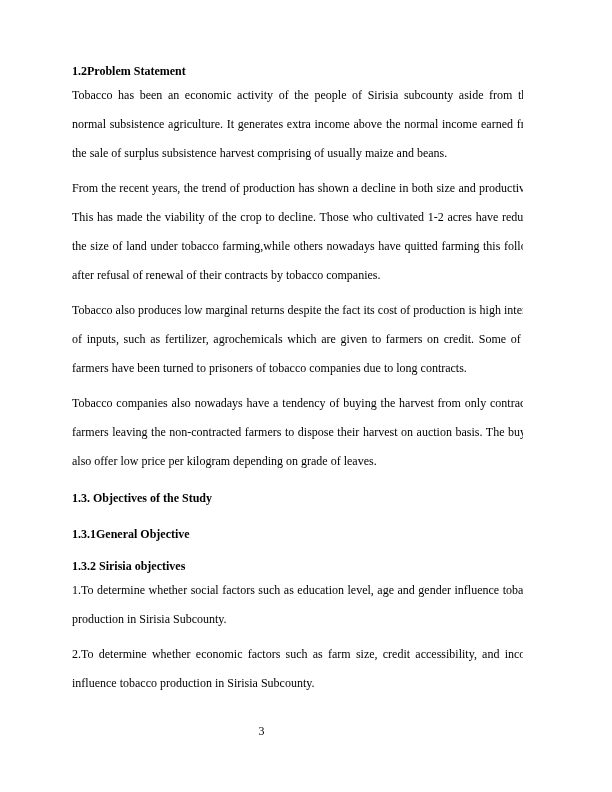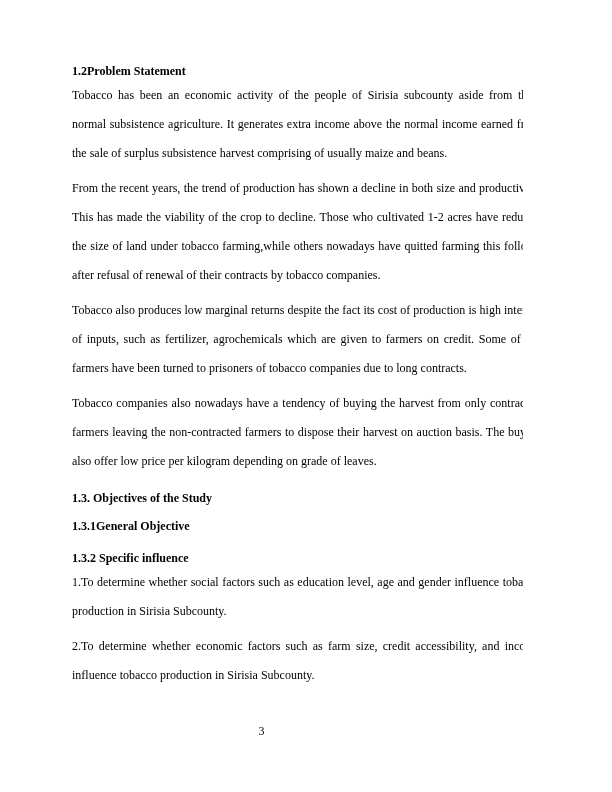--- a/index.html
+++ b/index.html
@@ -27,21 +27,21 @@
     font-size: 12px;
     font-weight: bold;
     line-height: 20px;
     margin: 0;
     text-align: left;
   }
   .heading.spaced-before {
     margin-top: 12px;
   }
   .heading.sub-spaced-before {
-    margin-top: 8px;
+    margin-top: 16px;
   }
   .para {
     font-size: 12px;
     line-height: 29px;
     margin: 0 0 6px 0;
     text-align: justify;
   }
   .para.last-in-group {
     margin-bottom: 22px;
   }
@@ -64,20 +64,20 @@
     <h2 class="heading">1.2Problem Statement</h2>
     <p class="para">Tobacco has been an economic activity of the people of Sirisia subcounty aside from their normal subsistence agriculture. It generates extra income above the normal income earned from the sale of surplus subsistence harvest comprising of usually maize and beans.</p>
     <p class="para">From the recent years, the trend of production has shown a decline in both size and productivity. This has made the viability of the crop to decline. Those who cultivated 1-2 acres have reduced the size of land under tobacco farming,while others nowadays have quitted farming this follows after refusal of renewal of their contracts by tobacco companies.</p>
     <p class="para">Tobacco also produces low marginal returns despite the fact its cost of production is high interms of inputs, such as fertilizer, agrochemicals which are given to farmers on credit. Some of the farmers have been turned to prisoners of tobacco companies due to long contracts.</p>
     <p class="para">Tobacco companies also nowadays have a tendency of buying the harvest from only contracted farmers leaving the non-contracted farmers to dispose their harvest on auction basis. The buyers also offer low price per kilogram depending on grade of leaves.</p>
 
     <h2 class="heading spaced-before">1.3. Objectives of the Study</h2>
 
     <h2 class="heading sub-spaced-before">1.3.1General Objective</h2>
 
-    <h2 class="heading spaced-before">1.3.2 Specific influence</h2>
+    <h2 class="heading spaced-before">1.3.2 Sirisia objectives</h2>
     <p class="para">1.To determine whether social factors such as education level, age and gender influence tobacco production in Sirisia Subcounty.</p>
     <p class="para last-in-group">2.To determine whether economic factors such as farm size, credit accessibility, and income influence tobacco production in Sirisia Subcounty.</p>
 
   </div>
 
   <div class="page-number">3</div>
 </div>
 
 </body></html>

